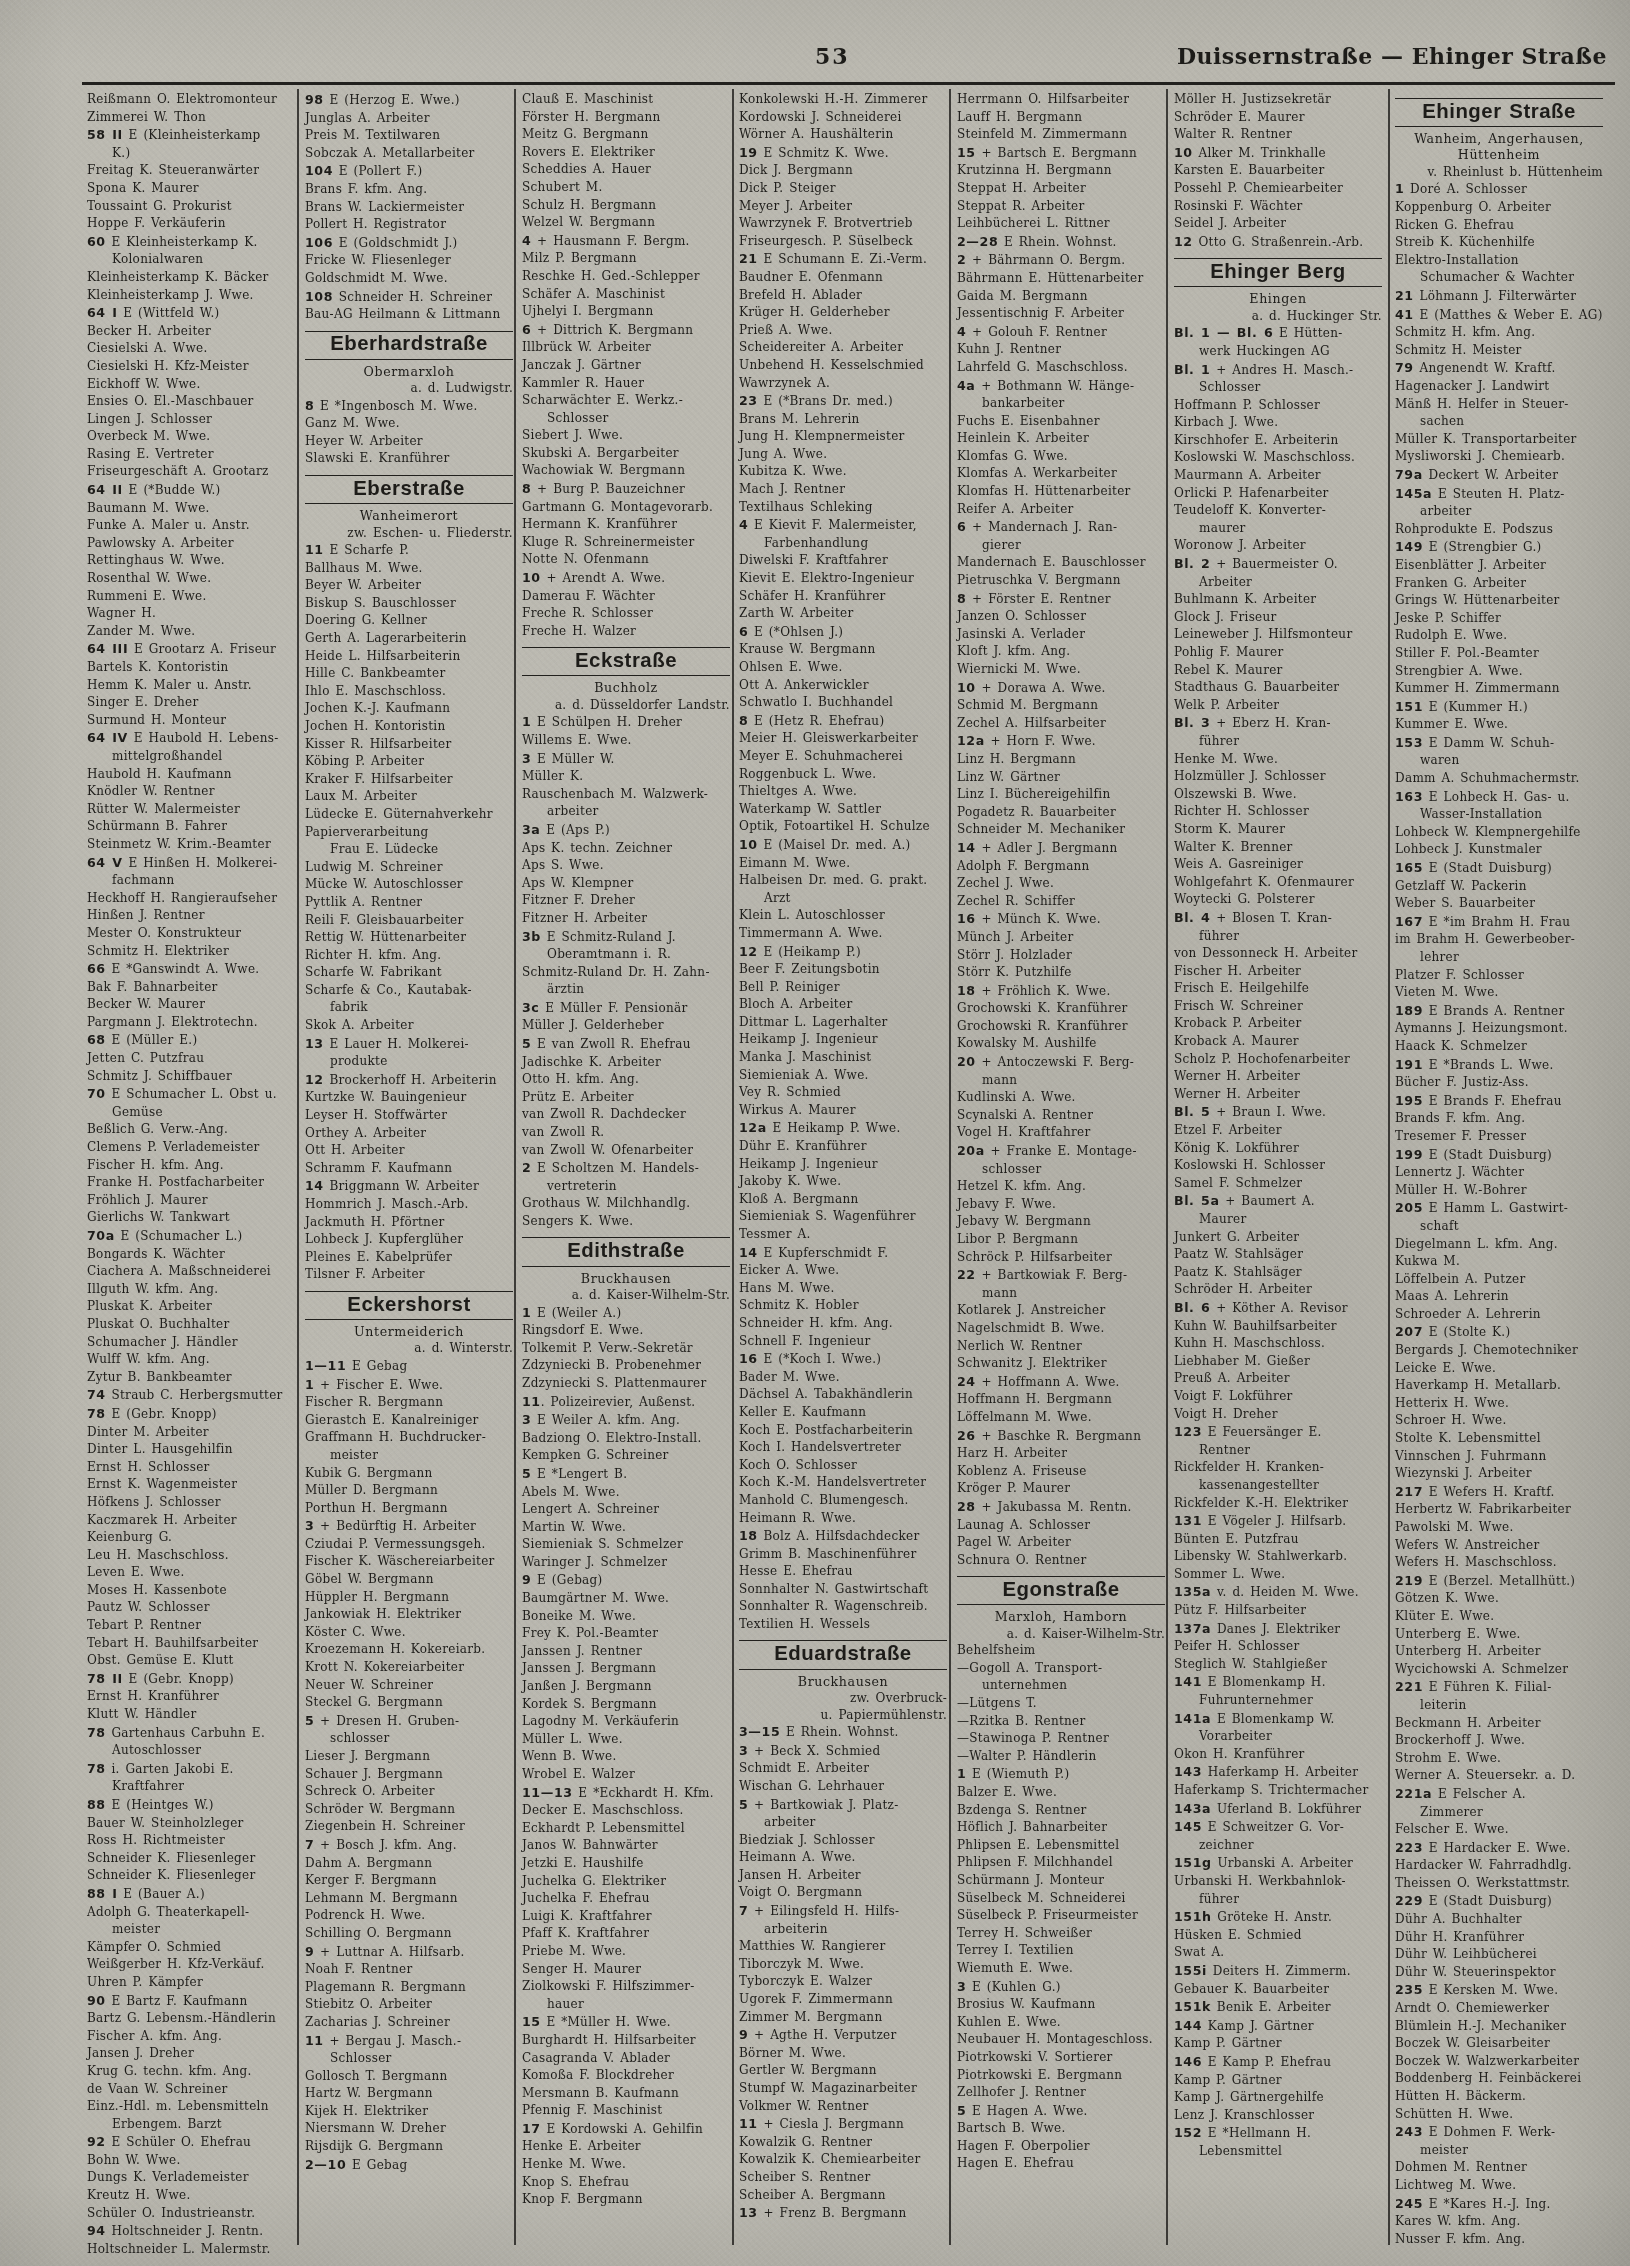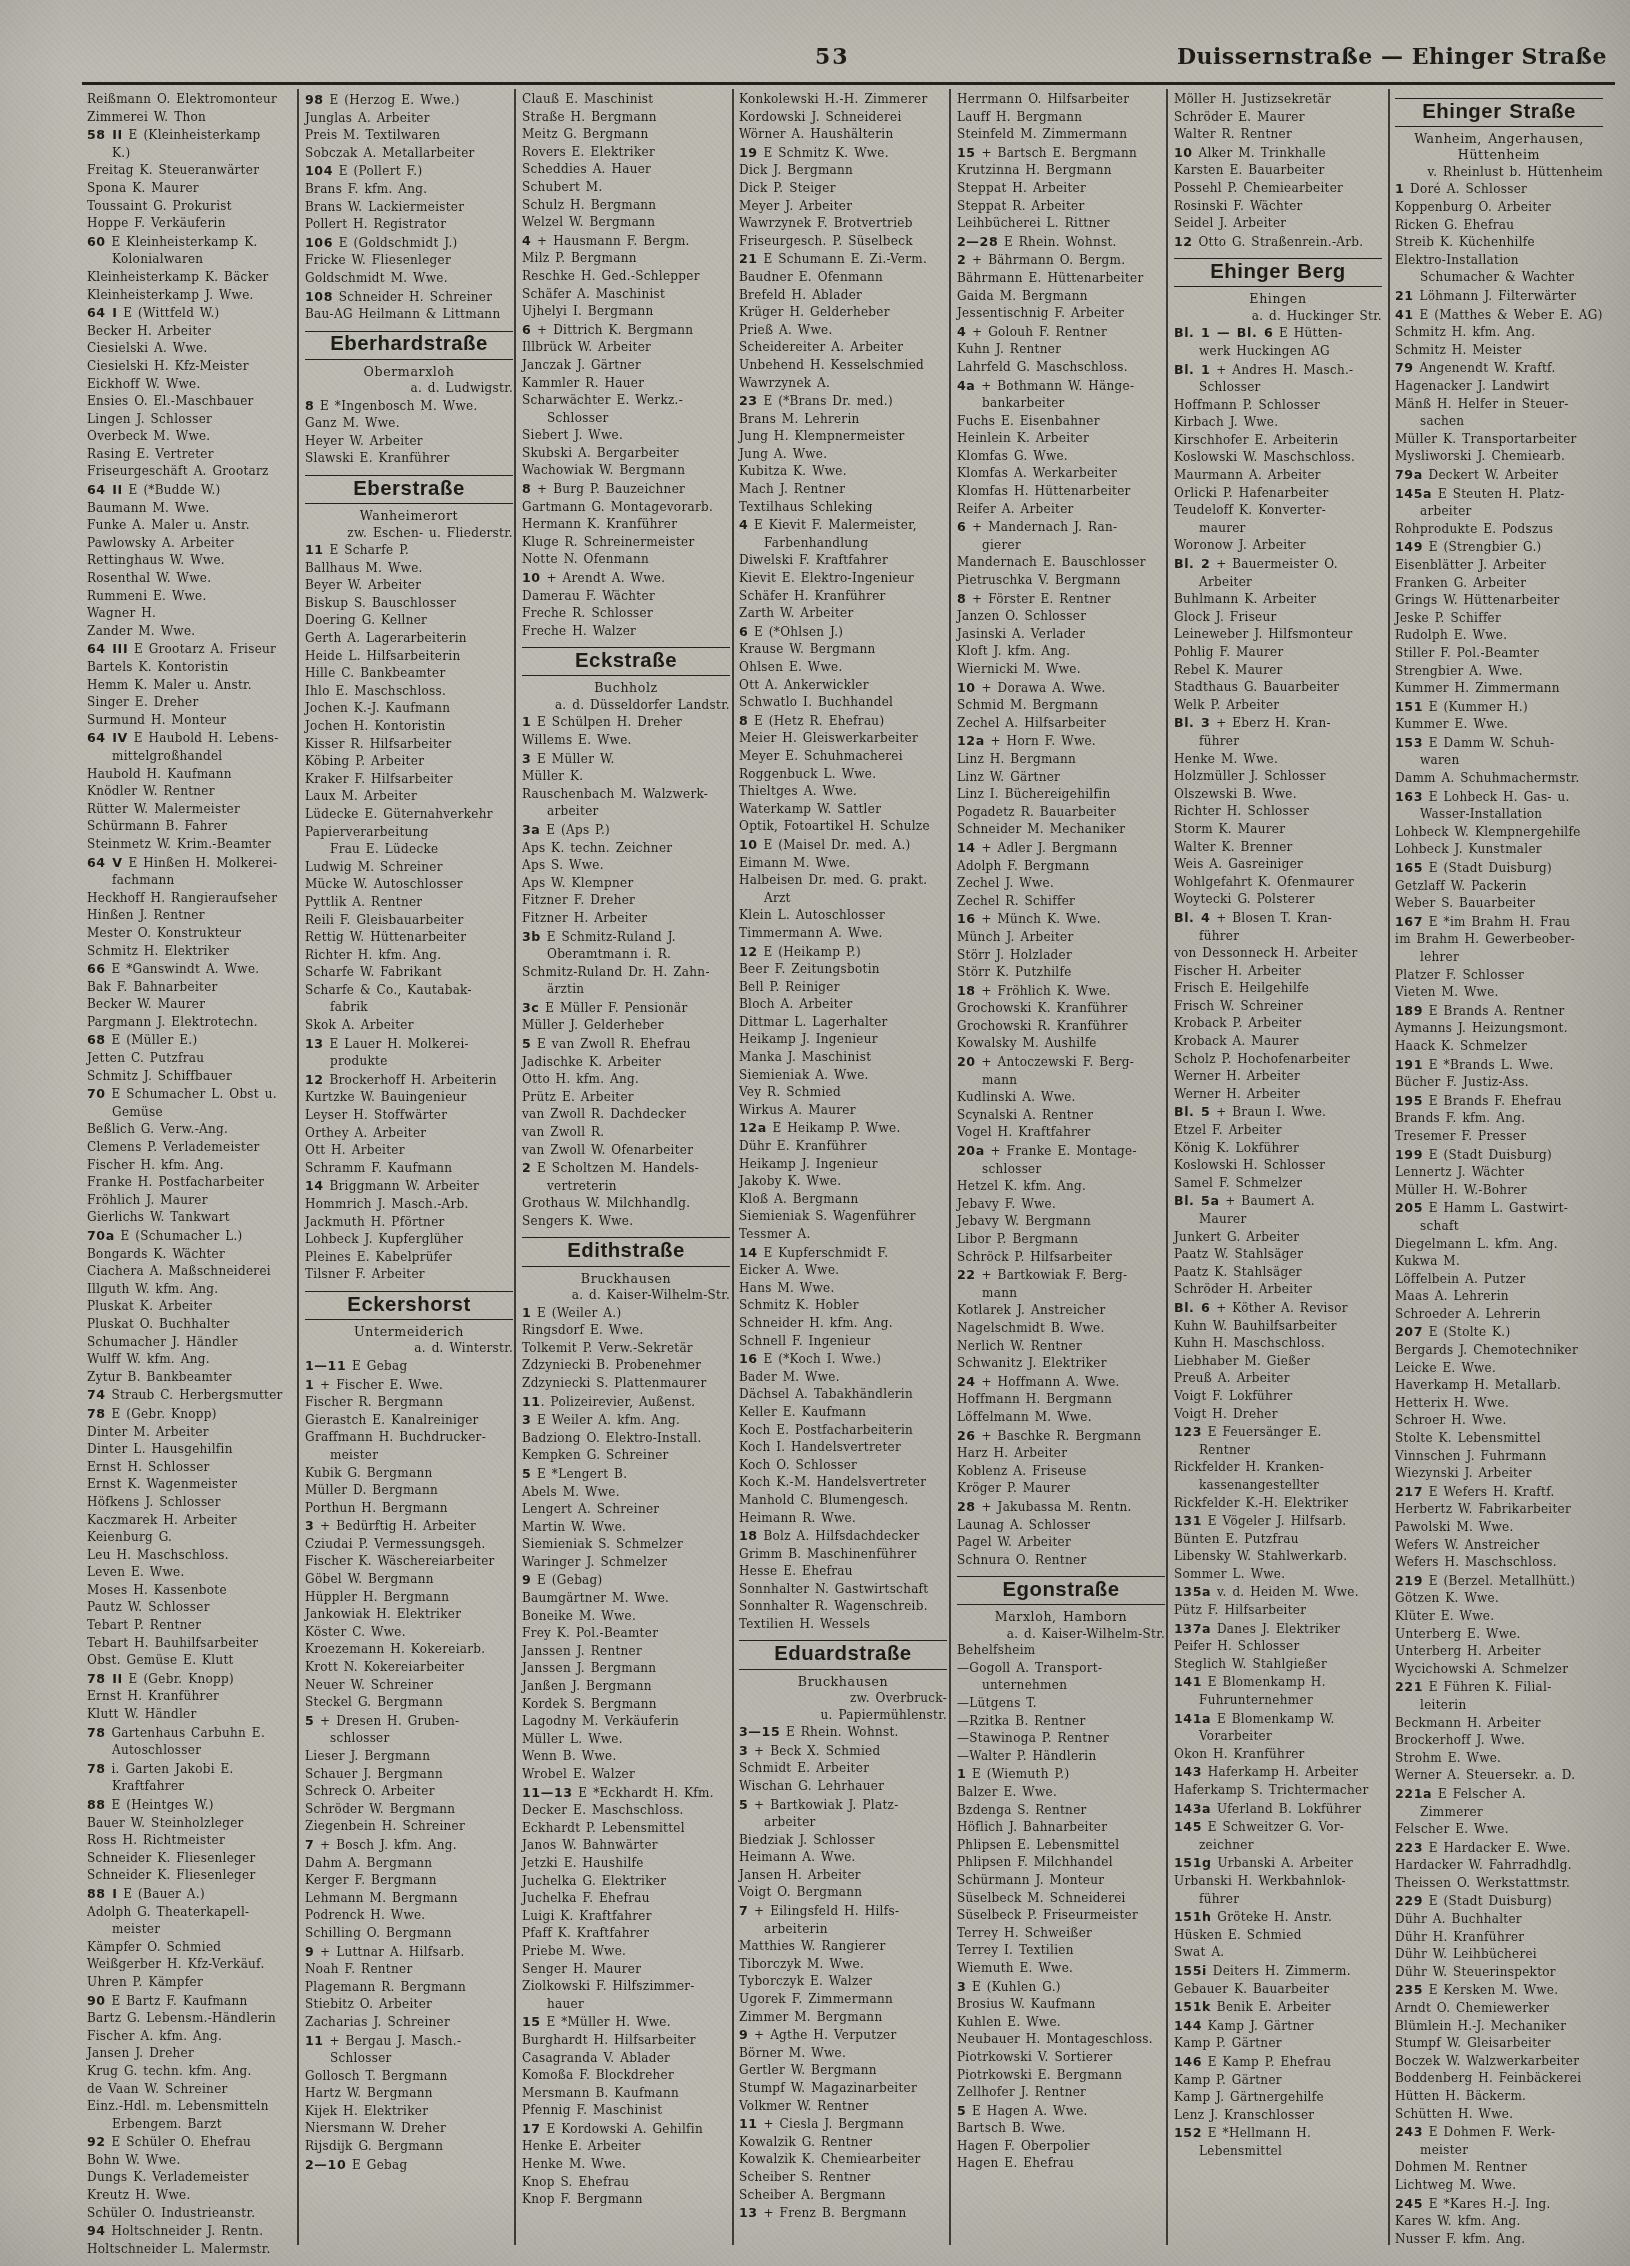--- a/index.html
+++ b/index.html
@@ -282,21 +282,21 @@
       <div class="entry cont">Schlosser</div>
       <div class="entry">Gollosch T. Bergmann</div>
       <div class="entry">Hartz W. Bergmann</div>
       <div class="entry">Kijek H. Elektriker</div>
       <div class="entry">Niersmann W. Dreher</div>
       <div class="entry">Rijsdijk G. Bergmann</div>
       <div class="entry"><b class="hn">2—10</b> E Gebag</div>
     </div>
   <div class="col" id="c3">
       <div class="entry">Clauß E. Maschinist</div>
-      <div class="entry">Straße H. Bergmann</div>
+      <div class="entry">Förster H. Bergmann</div>
       <div class="entry">Meitz G. Bergmann</div>
       <div class="entry">Rovers E. Elektriker</div>
       <div class="entry">Scheddies A. Hauer</div>
       <div class="entry">Schubert M.</div>
       <div class="entry">Schulz H. Bergmann</div>
       <div class="entry">Welzel W. Bergmann</div>
       <div class="entry"><b class="hn">4</b> + Hausmann F. Bergm.</div>
       <div class="entry">Milz P. Bergmann</div>
       <div class="entry">Reschke H. Ged.-Schlepper</div>
       <div class="entry">Schäfer A. Maschinist</div>
@@ -864,21 +864,21 @@
       <div class="entry">Hardacker W. Fahrradhdlg.</div>
       <div class="entry">Theissen O. Werkstattmstr.</div>
       <div class="entry"><b class="hn">229</b> E (Stadt Duisburg)</div>
       <div class="entry">Dühr A. Buchhalter</div>
       <div class="entry">Dühr H. Kranführer</div>
       <div class="entry">Dühr W. Leihbücherei</div>
       <div class="entry">Dühr W. Steuerinspektor</div>
       <div class="entry"><b class="hn">235</b> E Kersken M. Wwe.</div>
       <div class="entry">Arndt O. Chemiewerker</div>
       <div class="entry">Blümlein H.-J. Mechaniker</div>
-      <div class="entry">Stumpf W. Gleisarbeiter</div>
+      <div class="entry">Boczek W. Gleisarbeiter</div>
       <div class="entry">Boczek W. Walzwerkarbeiter</div>
       <div class="entry">Boddenberg H. Feinbäckerei</div>
       <div class="entry">Hütten H. Bäckerm.</div>
       <div class="entry">Schütten H. Wwe.</div>
       <div class="entry"><b class="hn">243</b> E Dohmen F. Werk-</div>
       <div class="entry cont">meister</div>
       <div class="entry">Dohmen M. Rentner</div>
       <div class="entry">Lichtweg M. Wwe.</div>
       <div class="entry"><b class="hn">245</b> E *Kares H.-J. Ing.</div>
       <div class="entry">Kares W. kfm. Ang.</div>

